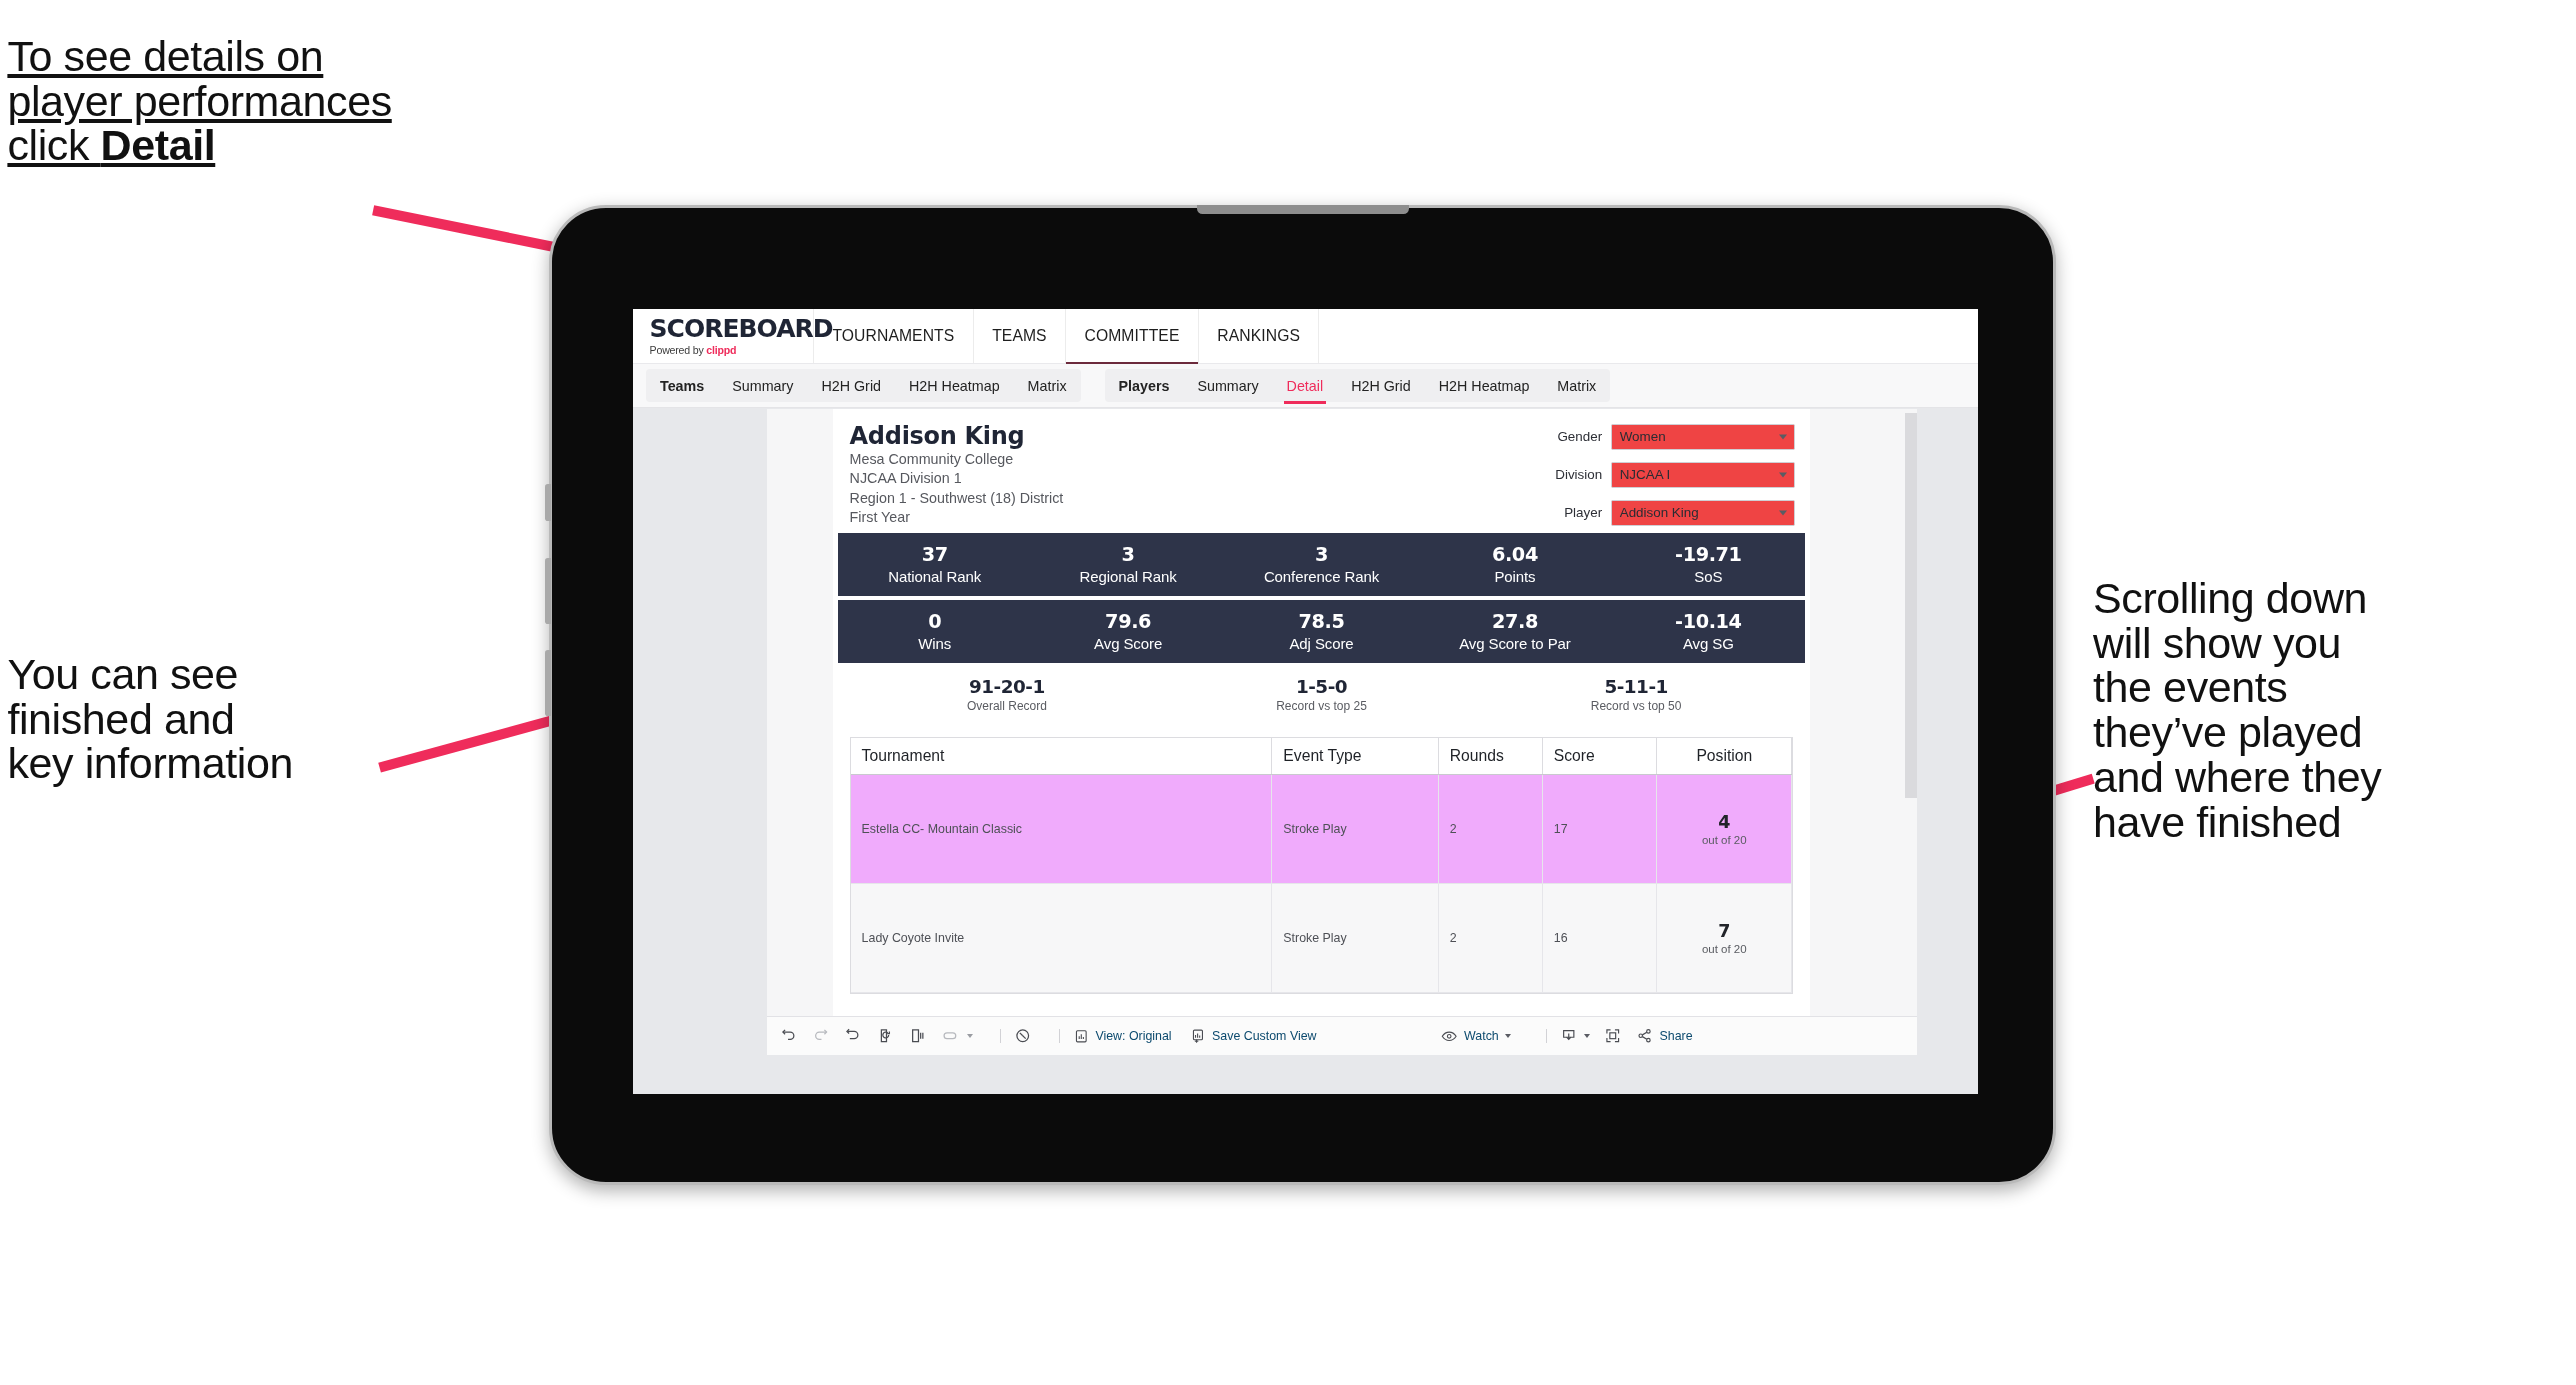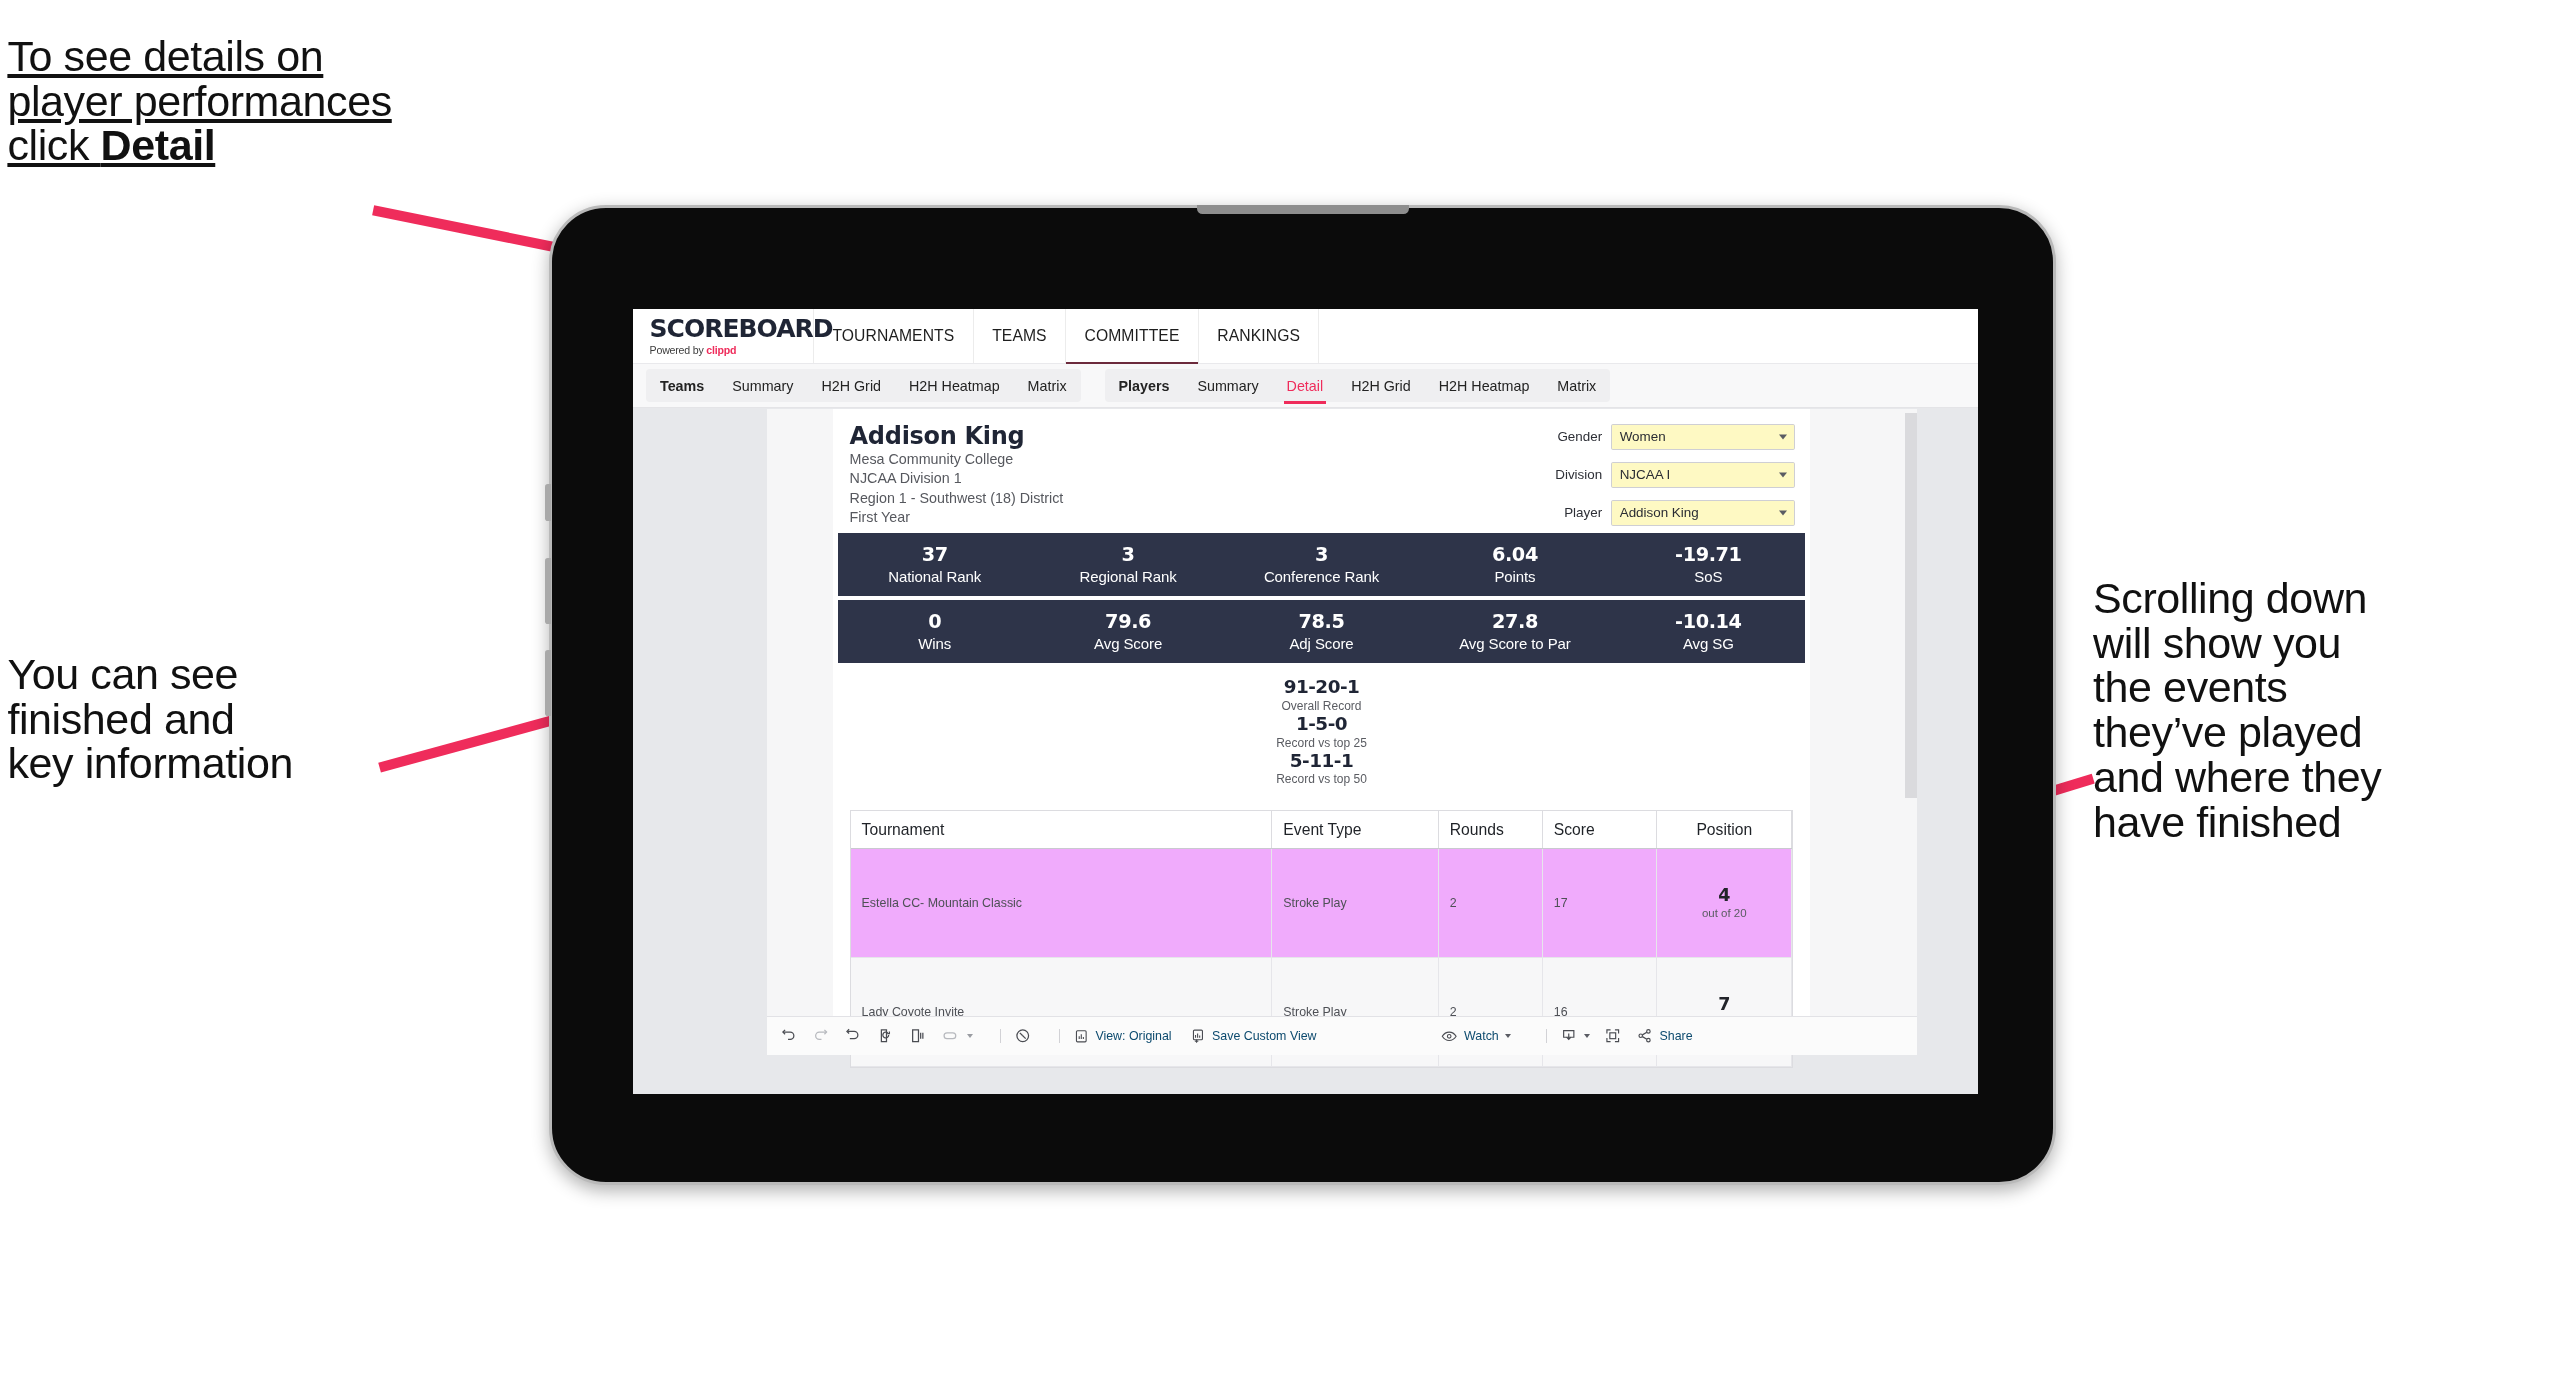--- a/index.html
+++ b/index.html
@@ -131,21 +131,21 @@
     font-family: "DejaVu Sans", sans-serif;
     font-weight: 700; font-size: 24px; color: #1f2535; letter-spacing: -0.3px;
   }
   .player-meta { font-size: 14.3px; color: #56585e; line-height: 1.36; }
 
   
   #filters { position: absolute; right: 14.7px; top: 1.8px; width: 313px; }
   .filter-row { display: flex; align-items: center; justify-content: flex-end; margin-bottom: 12px; }
   .filter-label { font-size: 13.4px; color: #2d2f36; margin-right: 9.2px; }
   .filter-select {
-    width: 184px; height: 26px; background: #fef9c3;
+    width: 184px; height: 26px; background: #ef4444;
     border: 0.9px solid #cfcfd4; border-radius: 1.8px;
     display: flex; align-items: center; padding: 0 7.4px;
     font-size: 13.4px; color: #2a2c33; position: relative;
   }
   .filter-select .caret {
     position: absolute; right: 7.4px; top: 50%; transform: translateY(-50%);
     width: 0; height: 0; border-left: 4.6px solid transparent;
     border-right: 4.6px solid transparent; border-top: 5.5px solid #5a5c63;
   }
 
@@ -156,21 +156,21 @@
   }
   .statbar.second { margin-top: 3.7px; }
   .statcell { flex: 1; text-align: center; color: #ffffff; }
   .statval {
     font-family: "DejaVu Sans", sans-serif;
     font-weight: 700; font-size: 19.3px; line-height: 1.1; letter-spacing: -0.4px;
   }
   .statlab { font-size: 15px; margin-top: 2.8px; letter-spacing: -0.1px; }
 
   
-  #records { display: flex; margin: 13px 16.6px 0 16.6px; flex-direction: column; }
+  #records { display: flex; margin: 13px 16.6px 0 16.6px; }
   .reccell { flex: 1; text-align: center; }
   .recval {
     font-family: "DejaVu Sans", sans-serif;
     font-weight: 700; font-size: 18.4px; color: #1f2535; letter-spacing: -0.5px;
   }
   .reclab { font-size: 12px; color: #5a5c62; margin-top: 1.8px; }
 
   
   #ttable { margin: 24px 16.6px 0 16.6px; border: 0.9px solid #dcdce0; border-top: 0.9px solid #dcdce0; }
   #ttable table { width: 100%; border-collapse: collapse; table-layout: fixed; }

